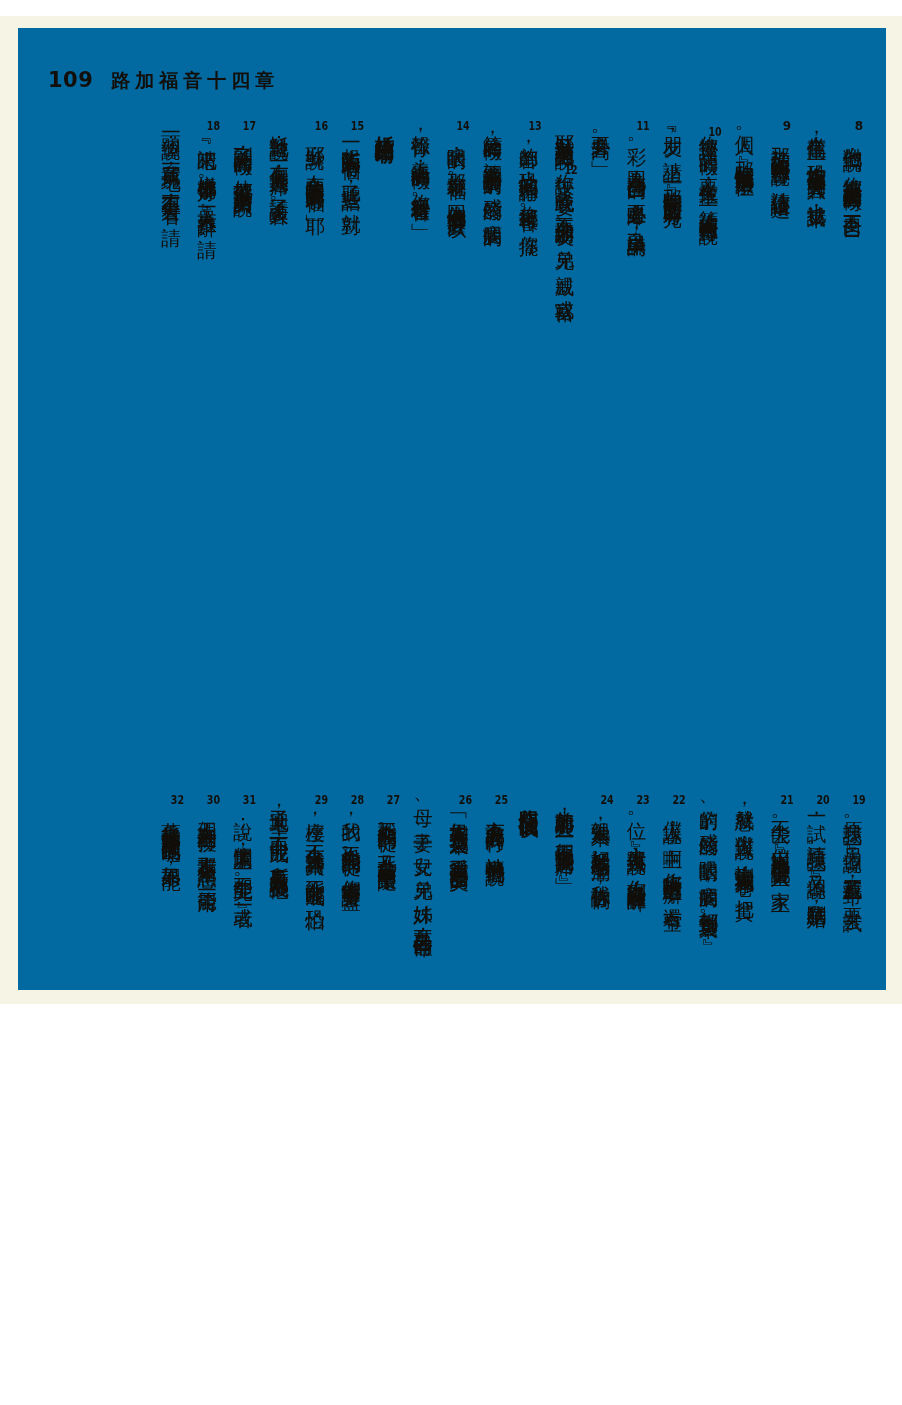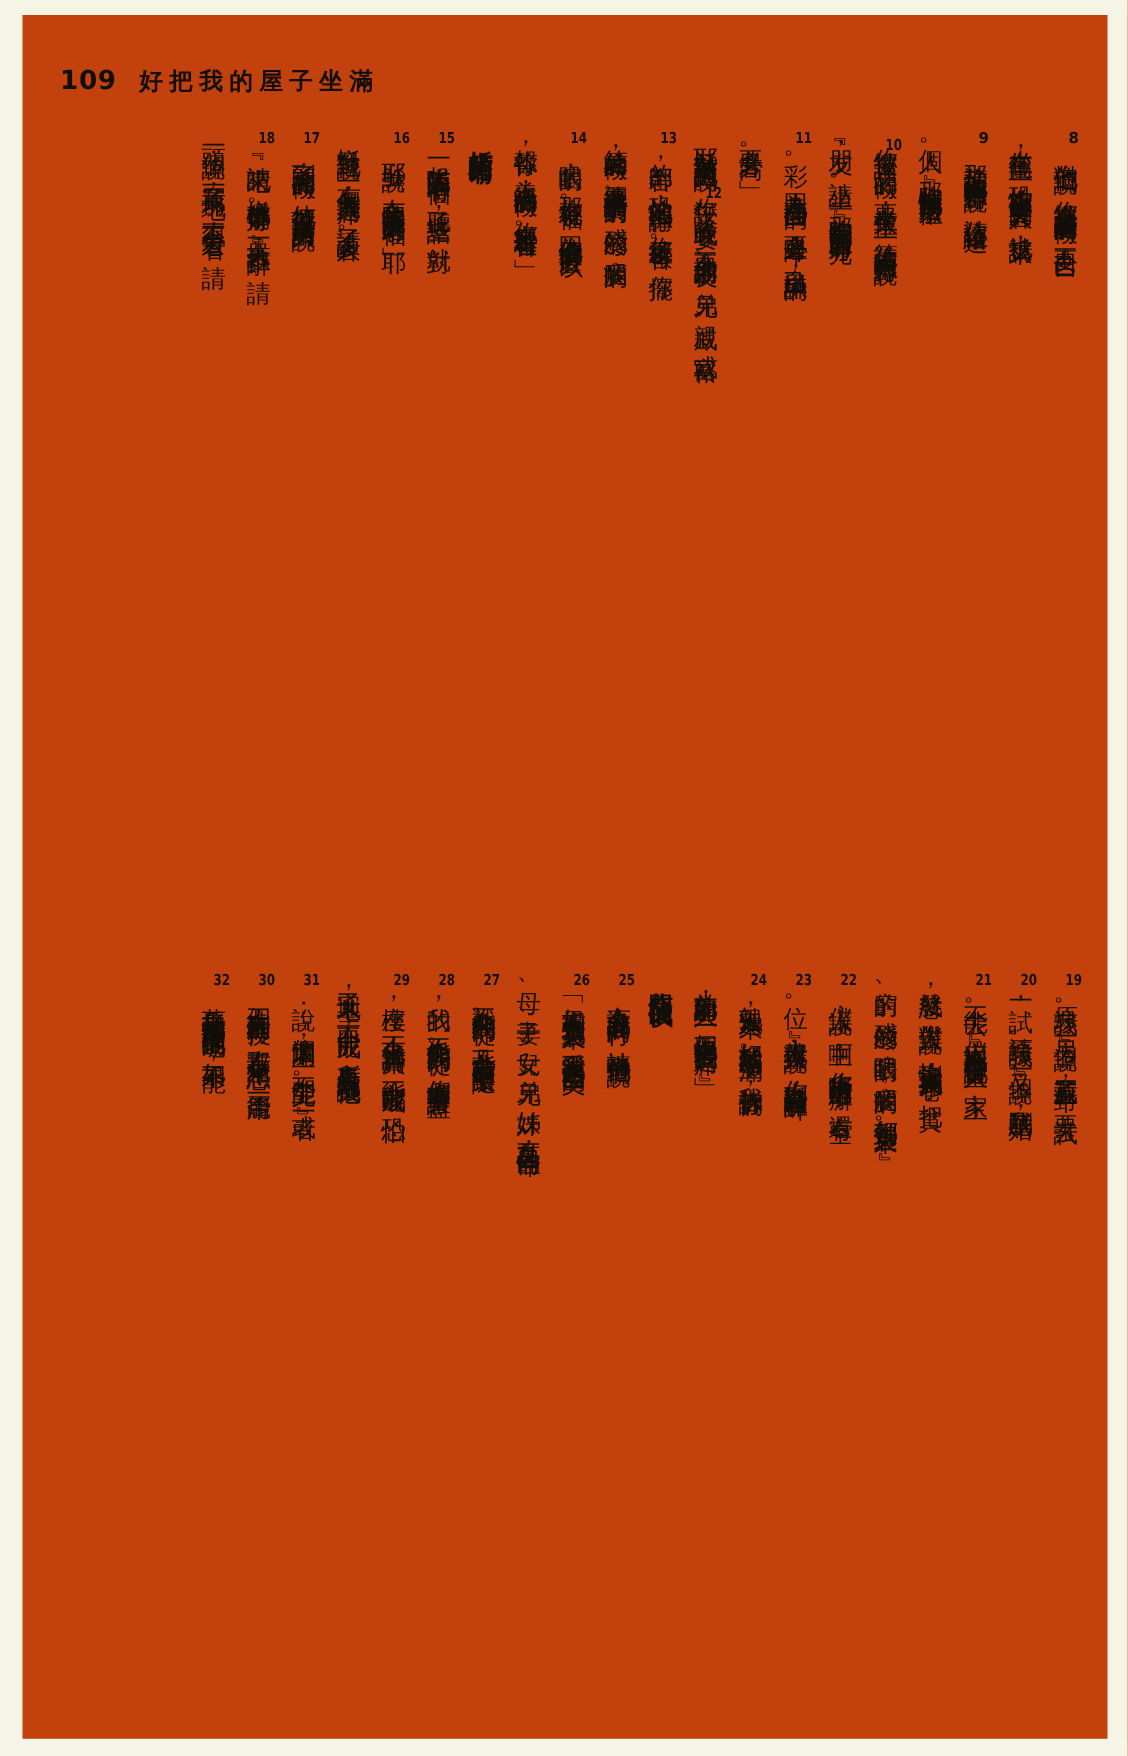--- a/index.html
+++ b/index.html
@@ -9,23 +9,24 @@
   }
   body {
     width: 902px;
     height: 1405px;
     font-family: "DejaVu Serif", "Liberation Serif", serif;
     color: #120f0a;
   }
   .page {
     position: relative;
     width: 902px;
-    height: 1405px;
-    background: #c2410c;
+    height: 988px;
+    background: #0369a1;
     overflow: hidden;
+    margin-top: 16px;
   }
   
   .edge-top, .edge-bottom, .edge-left, .edge-right {
     position: absolute;
     background: #f6f4e4;
   }
   .edge-top { left: 0; top: 0; width: 902px; height: 12px; }
   .edge-bottom { left: 0; bottom: 0; width: 902px; height: 14px; }
   .edge-left { left: 0; top: 0; width: 18px; height: 1405px; }
   .edge-right { right: 0; top: 0; width: 16px; height: 1405px; }
@@ -101,21 +102,21 @@
 <body>
 
 <div class="page">
   <div class="edge-top"></div>
   <div class="edge-bottom"></div>
   <div class="edge-left"></div>
   <div class="edge-right"></div>
 
   <div class="header">
     <div class="page-number">109</div>
-    <div class="running-head">好把我的屋子坐滿</div>
+    <div class="running-head">路加福音十四章</div>
   </div>
 
   <div class="block" id="block-upper">
       <div class="vcol normal"><span class="vnum">8</span><span>對他們說：「你被邀請參加婚筵的時候，不要自己</span></div>
       <div class="vcol normal"><span>坐在高位上，恐怕有比你更尊貴的客人，也被請來；</span></div>
       <div class="vcol normal"><span class="vnum">9</span><span>那請你又請他的人過來對你說：『請你讓位給這</span></div>
       <div class="vcol normal"><span>個人。』那時你就慚愧的退居末位了。</span></div>
       <div class="vcol normal"><span>你被邀請</span><span class="vnum">10</span><span>的時候，要坐在末位上，等請你的人過來對你說：</span></div>
       <div class="vcol normal"><span>『朋友，請上坐。』那時你在同席的人面前才有光</span></div>
       <div class="vcol normal"><span class="vnum">11</span><span>彩。因為凡高擡自己的，必要降卑；自己謙卑的，</span></div>

